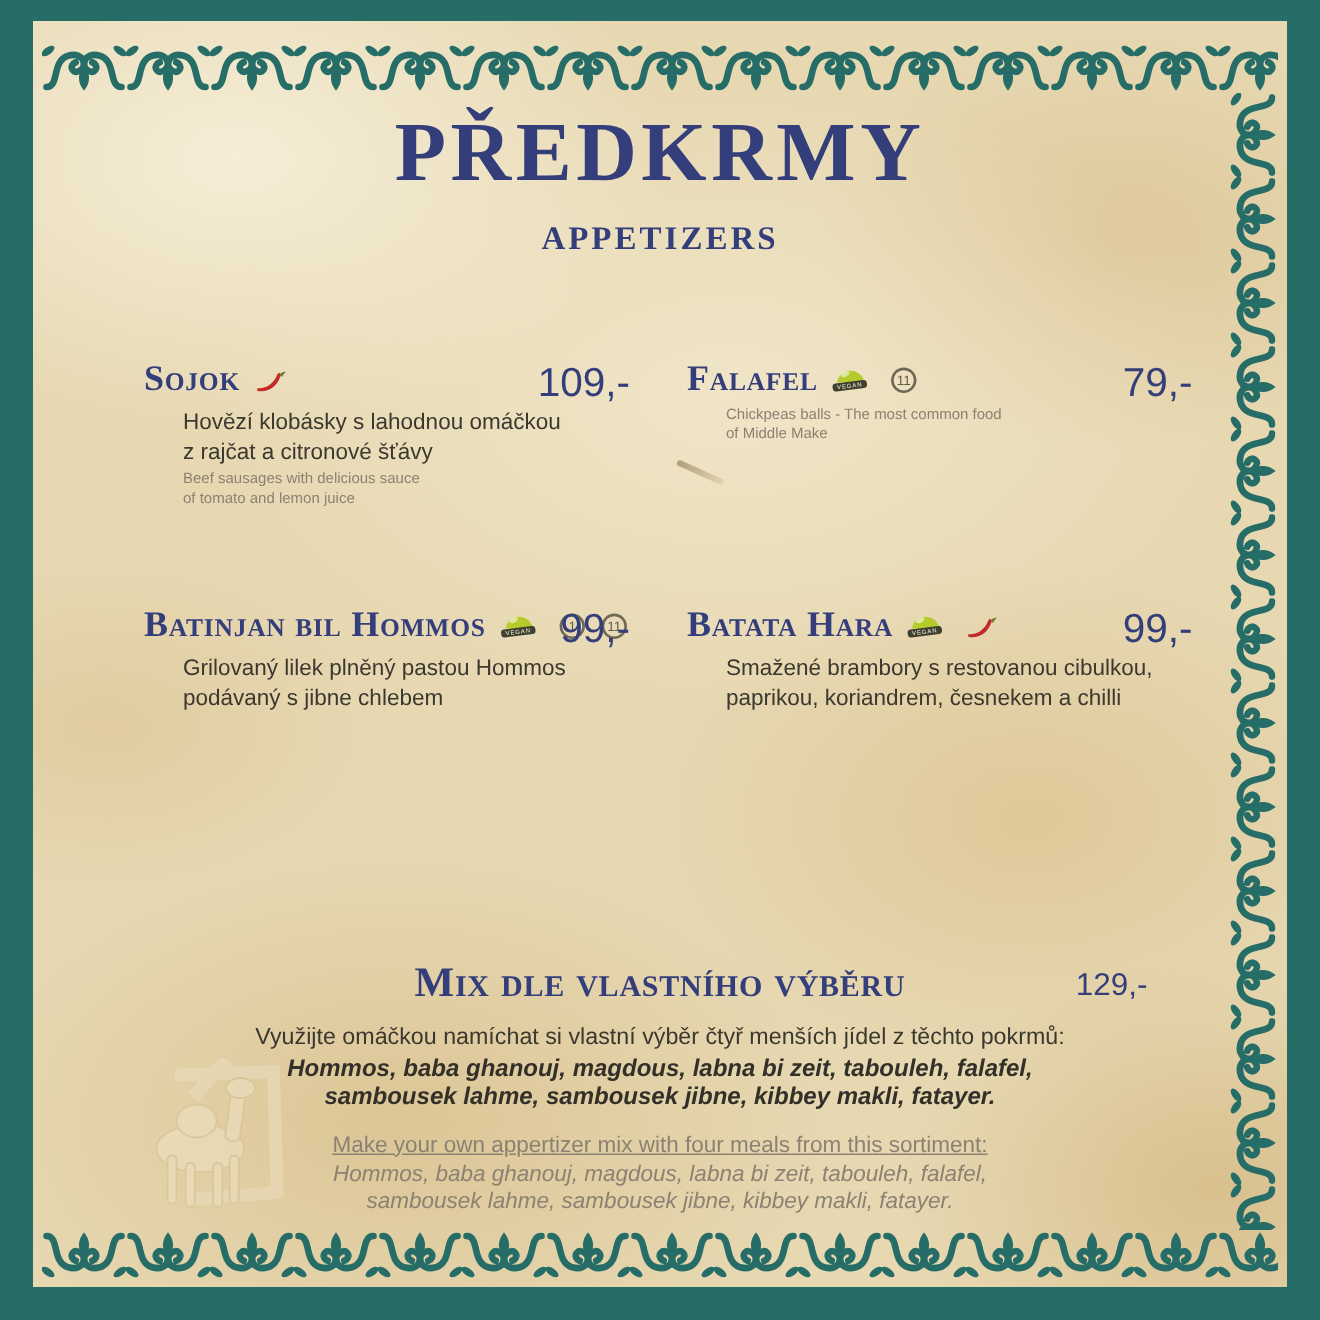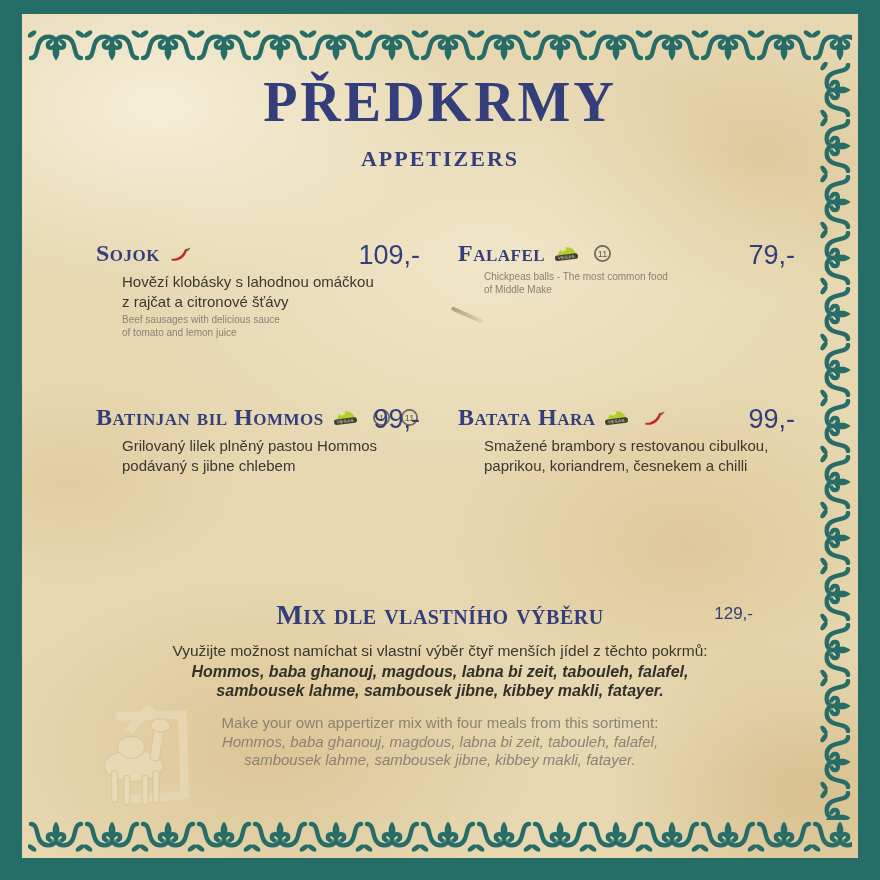--- a/index.html
+++ b/index.html
@@ -61,29 +61,29 @@
   }
   .desc-cs{
     margin:4px 0 0 26px;font-size:15px;line-height:1.3;color:#3b382f;white-space:pre-line;
   }
   .desc-en{
     margin:2px 0 0 26px;font-size:10px;line-height:1.3;color:#8b8273;white-space:pre-line;
   }
   .icon{flex:0 0 auto;display:block;}
   
   .mix{position:absolute;left:96px;right:96px;top:601px;text-align:center;}
-  .mix-head{position:relative;height:30px;}
+  .mix-head{position:relative;height:30px;margin-top:41px;}
   .mix-title{
     font-family:"Liberation Serif",serif;font-variant:small-caps;font-weight:600;
     font-size:28px;line-height:1;color:#333e7b;letter-spacing:.5px;
   }
-  .mix-price{position:absolute;right:31px;top:4px;font-size:17px;color:#333e7b;line-height:1;}
+  .mix-price{position:absolute;right:19px;top:4px;font-size:21px;color:#333e7b;line-height:1;}
   .mix-intro-cs{margin-top:11px;font-size:15.5px;color:#3b382f;}
   .mix-list-cs{margin-top:3px;font-size:16px;font-weight:bold;font-style:italic;color:#33302a;line-height:1.18;white-space:pre-line;}
-  .mix-intro-en{margin-top:13px;font-size:15px;color:#8b8273;}
+  .mix-intro-en{margin-top:13px;font-size:15px;color:#8b8273;text-decoration:underline;}
   .mix-list-en{margin-top:2px;font-size:15px;font-style:italic;color:#8b8273;line-height:1.2;white-space:pre-line;}
   
   .watermark{position:absolute;left:70px;top:690px;width:132px;height:122px;opacity:.55;}
   
   .streak{
     position:absolute;left:450px;top:313px;width:34px;height:4px;border-radius:3px;
     background:linear-gradient(90deg, rgba(130,105,60,.55), rgba(130,105,60,.12));
     transform:rotate(24deg);
   }
 </style>
@@ -269,21 +269,21 @@
     </div>
     <div class="desc-cs">Smažené brambory s restovanou cibulkou,
 paprikou, koriandrem, česnekem a chilli</div>
   </div>
 
   <div class="mix">
     <div class="mix-head">
       <span class="mix-title">Mix dle vlastního výběru</span>
       <span class="mix-price">129,-</span>
     </div>
-    <div class="mix-intro-cs">Využijte možnost namíchat si vlastní výběr čtyř menších jídel z těchto pokrmů:</div>
+    <div class="mix-intro-cs">Využijte omáčkou namíchat si vlastní výběr čtyř menších jídel z těchto pokrmů:</div>
     <div class="mix-list-cs">Hommos, baba ghanouj, magdous, labna bi zeit, tabouleh, falafel,
 sambousek lahme, sambousek jibne, kibbey makli, fatayer.</div>
     <div class="mix-intro-en">Make your own appertizer mix with four meals from this sortiment:</div>
     <div class="mix-list-en">Hommos, baba ghanouj, magdous, labna bi zeit, tabouleh, falafel,
 sambousek lahme, sambousek jibne, kibbey makli, fatayer.</div>
   </div>
 
 </div>
 <div class="frame"></div>
 

